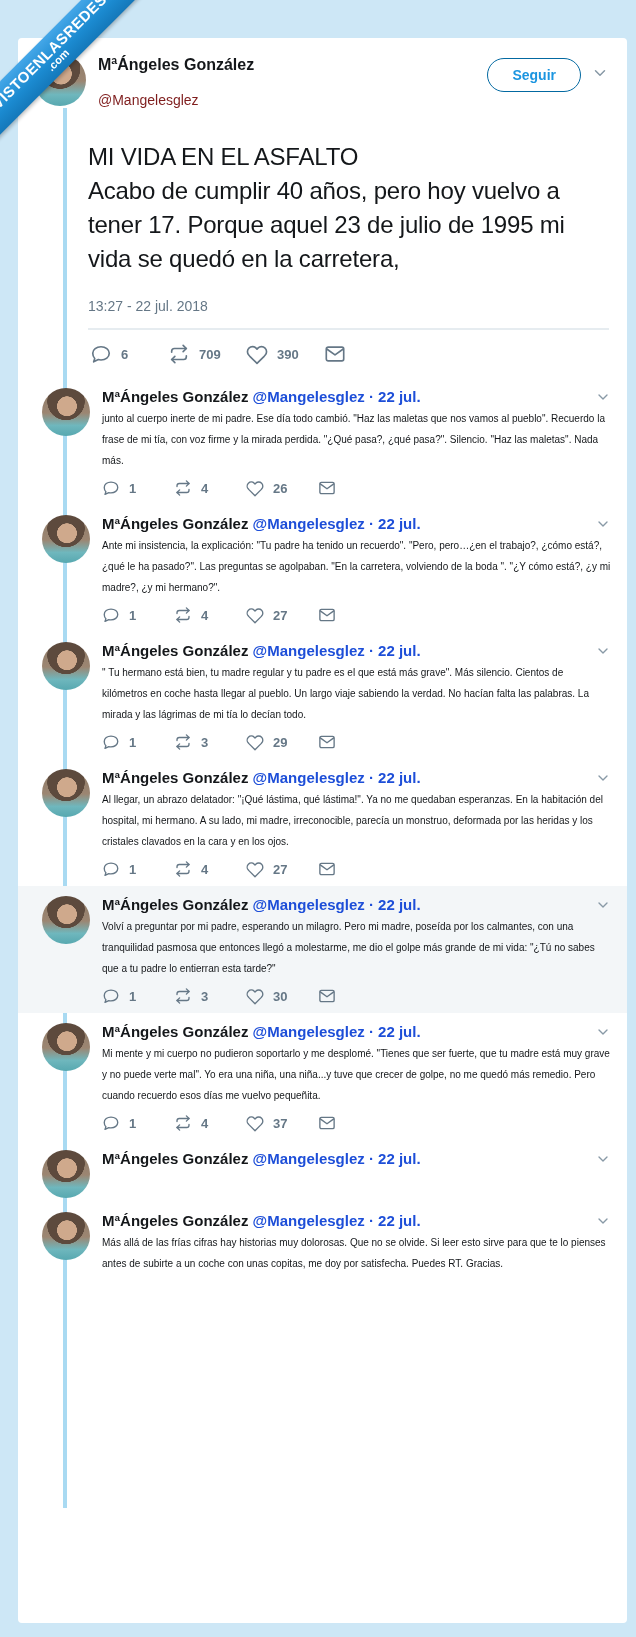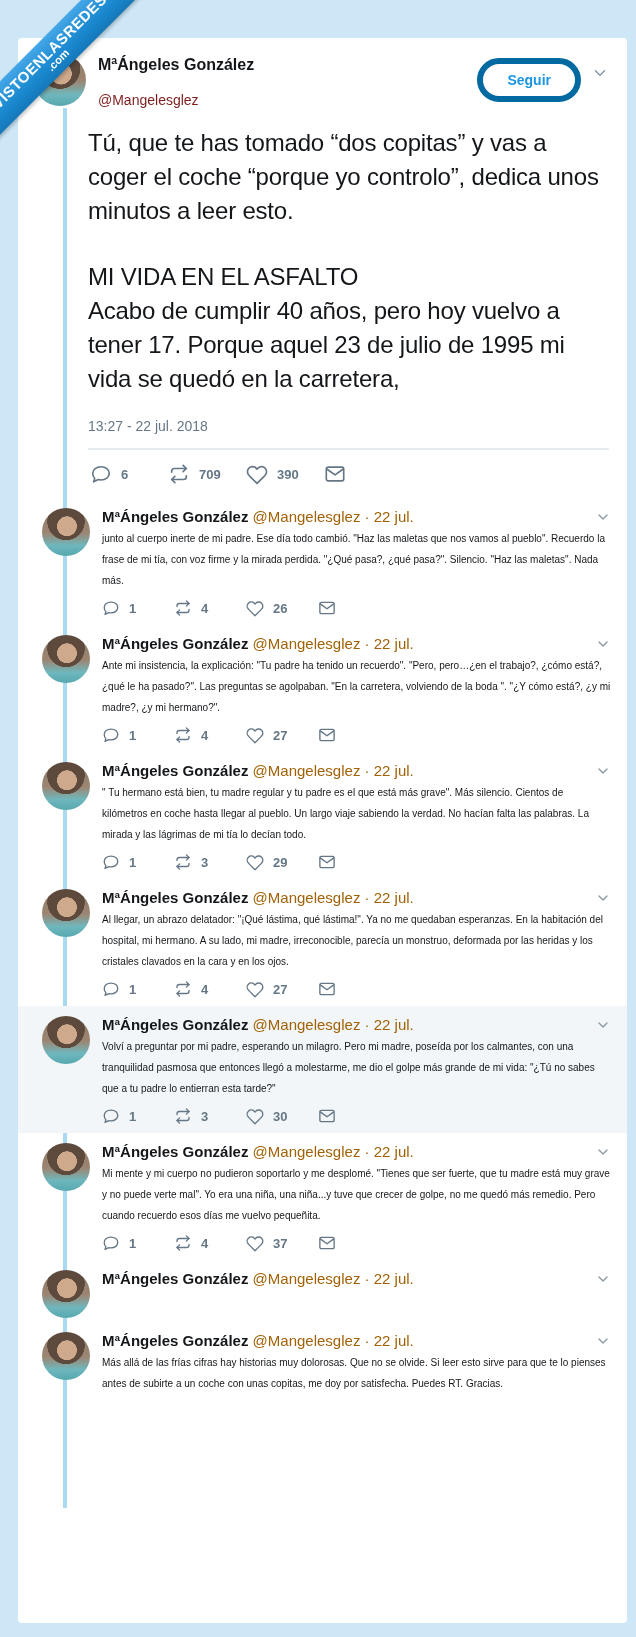--- a/index.html
+++ b/index.html
@@ -48,21 +48,21 @@
   }
   .avatar.main { width:52px; height:52px; }
   .avatar.small { width:48px; height:48px; }
 
   
   .mt-header { display:flex; align-items:flex-start; padding:16px 18px 0 16px; }
   .mt-id { margin-left:12px; flex:1 1 auto; padding-top:2px; }
   .mt-name { font-size:16px; font-weight:bold; color:#14171a; }
   .mt-handle { font-size:14px; color:#7f1d1d; margin-top:18px; }
   .follow-btn {
-    border:6px solid #0369a1; border-radius:100px;
+    border:1px solid #0369a1; border-radius:100px;
     color:#1b95e0; font-weight:bold; font-size:14px;
     background:#fff; padding:8px 24px; margin:4px 10px 0 0;
     cursor:pointer;
   }
   .chev { color:#8899a6; margin-top:10px; }
 
   
   .mt-text {
     margin:18px 20px 0 70px;
     font-size:24px; line-height:34px; letter-spacing:-0.2px;
@@ -86,21 +86,21 @@
   .action .cnt { font-size:13px; font-weight:bold; color:#657786; }
   .icon { display:block; }
 
   
   .reply { display:flex; padding:10px 16px 4px 24px; }
   .reply.highlighted { background:#f3f6f8; }
   .reply-content { margin-left:12px; flex:1 1 auto; min-width:0; }
   .reply-head { display:flex; align-items:flex-start; }
   .reply-names { flex:1 1 auto; font-size:15px; }
   .reply-name { font-weight:bold; color:#14171a; }
-  .reply-meta { color:#a16207; font-weight:normal; }
+  .reply-meta { color:#1d4ed8; font-weight:bold; }
   .reply-chev { color:#8899a6; margin-top:1px; }
   .reply-text { font-size:10px; line-height:21px; color:#14171a; margin-top:3px; }
   .reply .actions { margin-top:8px; padding-bottom:4px; }
   .reply .action { width:72px; }
 </style>
 </head>
 <body>
 
 <svg width="0" height="0" style="position:absolute">
   <defs>
@@ -142,21 +142,20 @@
         <div class="mt-handle">@Mangelesglez</div>
       </div>
       <button class="follow-btn">Seguir</button>
       <span class="chev">
         <svg class="icon" width="18" height="18" viewBox="0 0 24 24">
             <use href="#i-chevron"></use>
           </svg>
       </span>
     </div>
 
-    <div class="mt-text">Tú, que te has tomado “dos copitas” y vas a coger el coche “porque yo controlo”, dedica unos minutos a leer esto.</div>
     <div class="mt-text p2">MI VIDA EN EL ASFALTO
 Acabo de cumplir 40 años, pero hoy vuelvo a tener 17. Porque aquel 23 de julio de 1995 mi vida se quedó en la carretera,</div>
 
     <div class="mt-time">13:27 - 22 jul. 2018</div>
     <div class="divider"></div>
 
     <div class="divider"></div>
 
     <div class="actions main-actions">
       <span class="action">

